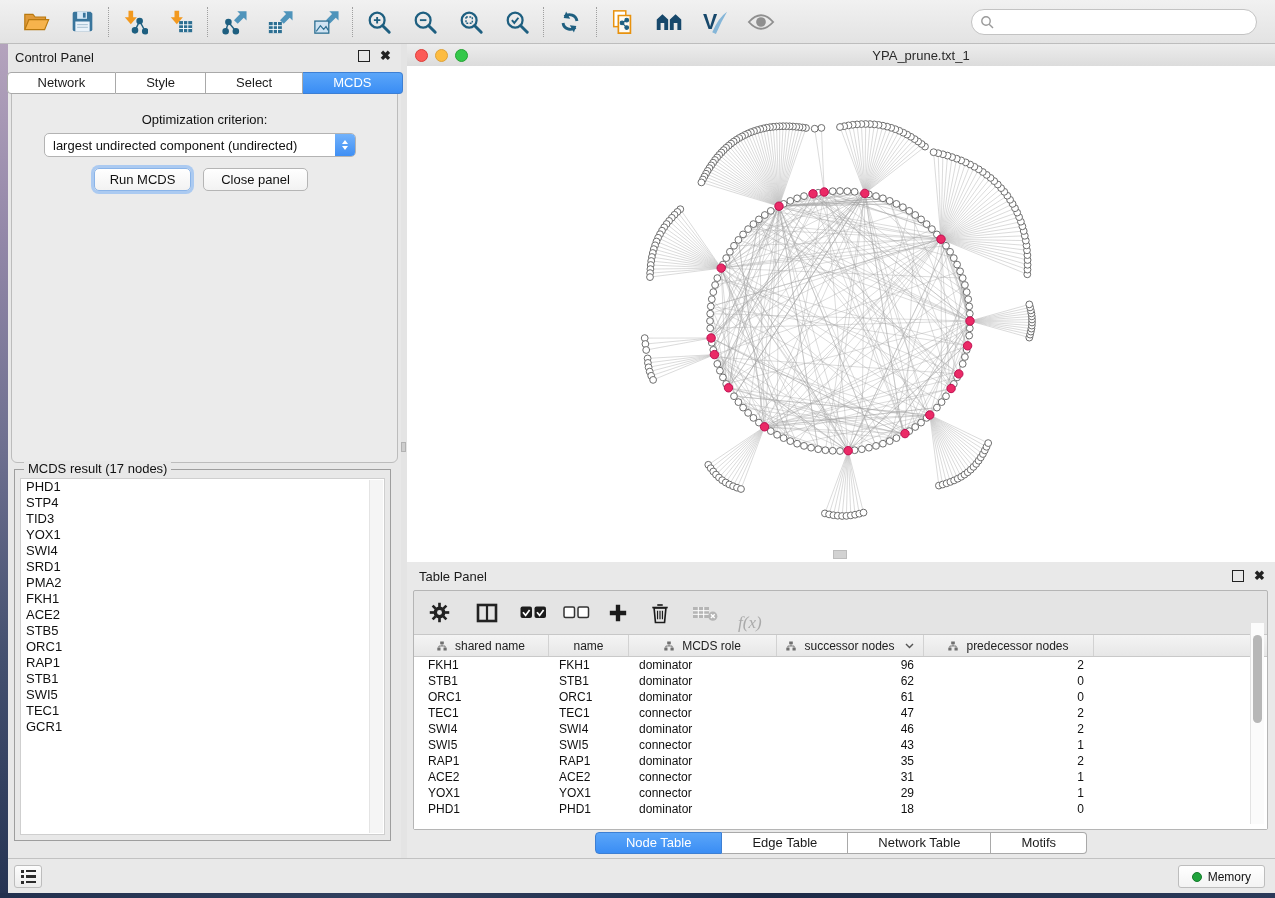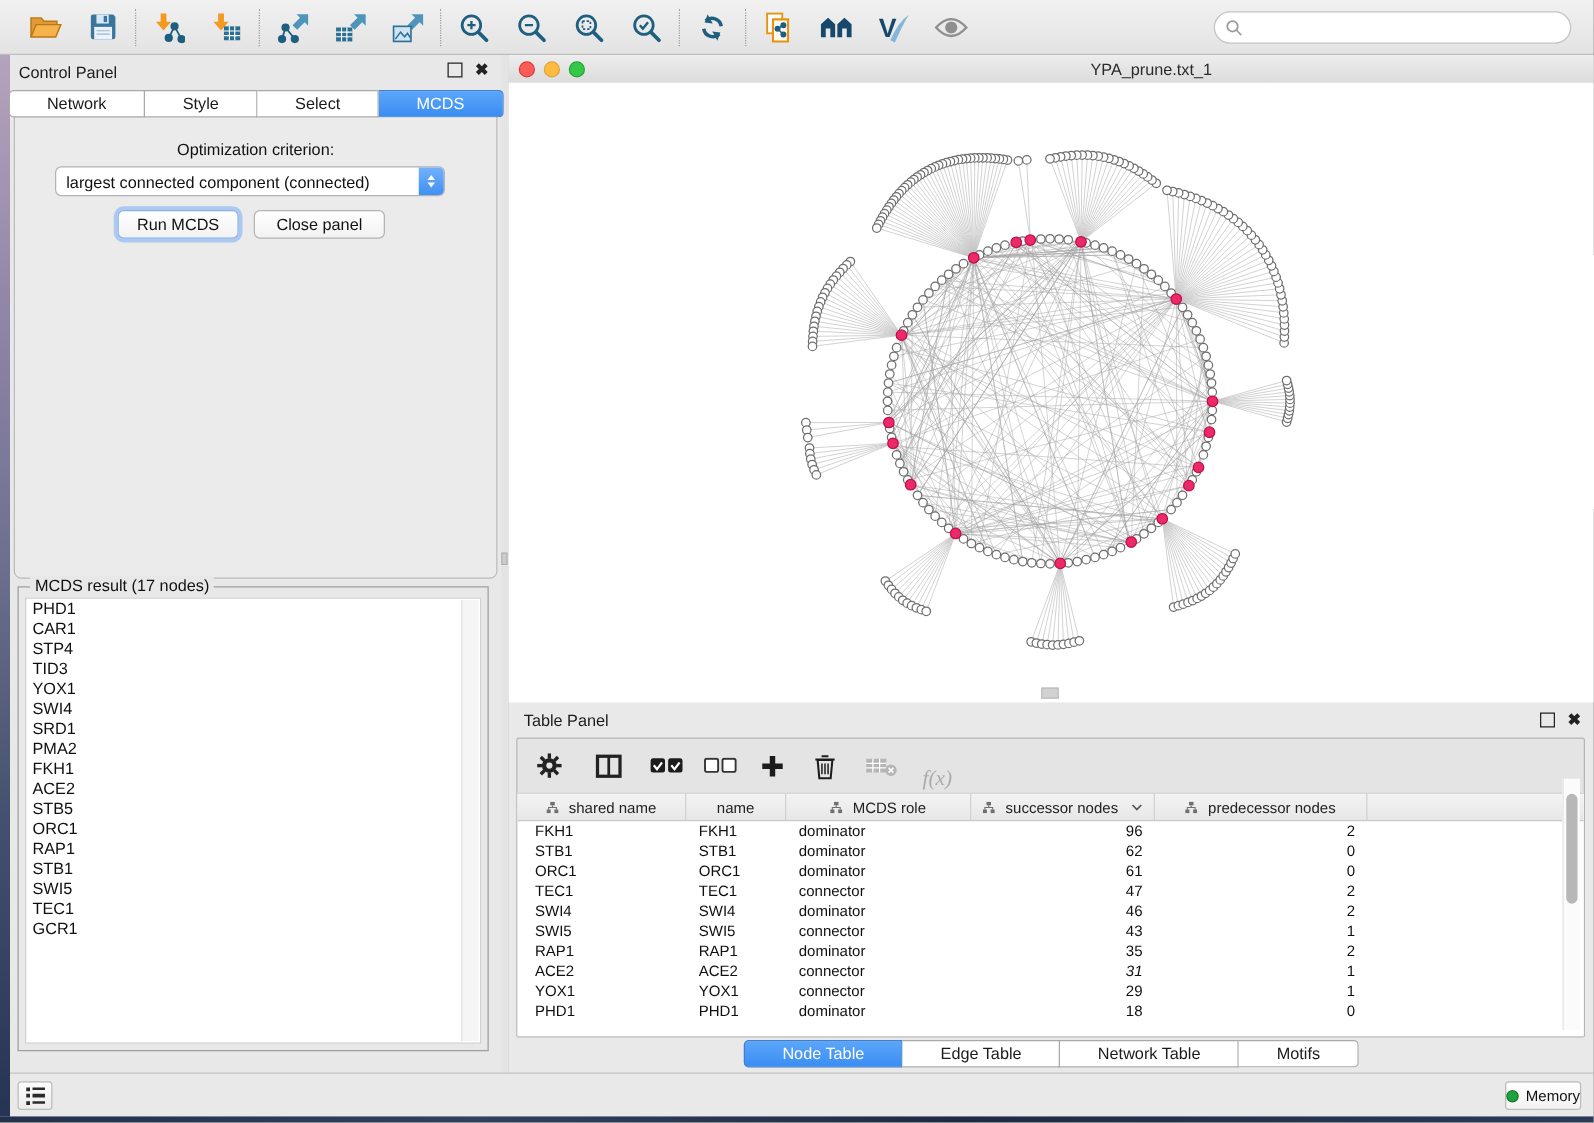--- a/index.html
+++ b/index.html
@@ -91,21 +91,21 @@
   .tbl-thumb{position:absolute;left:1.5px;top:12px;width:9px;height:88px;background:#b7b7b7;border-radius:5px;}
   .tp-tabs{top:270px;}
   
   .status-bar{position:absolute;left:8px;top:858px;width:1267px;height:35px;background:#e9e9e9;border-top:1px solid #c2c2c2;box-sizing:border-box;}
   .list-btn{position:absolute;left:6px;top:6px;width:28px;height:23px;background:linear-gradient(#fdfdfd,#ececec);
     border:1px solid #bdbdbd;border-radius:3px;display:flex;align-items:center;justify-content:center;box-sizing:border-box;}
   .list-glyph{display:flex;flex-direction:column;gap:2.5px;}
   .list-row{display:flex;align-items:center;gap:2px;}
   .list-dot{width:3px;height:3px;background:#2b2b2b;}
   .list-bar{width:10px;height:2.6px;background:#2b2b2b;}
-  .memory-btn{position:absolute;right:10px;top:6px;height:23px;padding:0 0;background:linear-gradient(#ffffff,#f3f3f3);
+  .memory-btn{position:absolute;right:10px;top:6px;height:23px;padding:0 13px;background:linear-gradient(#ffffff,#f3f3f3);
     border:1px solid #bdbdbd;border-radius:3px;display:flex;align-items:center;gap:6px;box-sizing:border-box;}
   .mem-dot{width:10px;height:10px;border-radius:50%;background:#1fa33c;border:1px solid #157a2c;box-sizing:border-box;}
   .mem-text{font-size:12px;color:#111;}
 </style>
 </head>
 <body>
 
 <div class="screen">
   <div class="wp-left"></div>
   <div class="wp-bottom"></div>
@@ -275,34 +275,33 @@
     </div>
     <div class="cp-tabbox"></div>
     <div class="seg-tabs cp-tabs" id="cp-tabs">
         <div class="seg-tab">Network</div>
         <div class="seg-tab">Style</div>
         <div class="seg-tab">Select</div>
         <div class="seg-tab active">MCDS</div>
       </div>
     <div class="opt-label">Optimization criterion:</div>
     <div class="combo">
-      <span class="combo-text">largest connected component (connected)</span>
+      <span class="combo-text">largest undirected component (undirected)</span>
       <span class="combo-step">
           <span class="chev-up"></span>
           <span class="chev-dn"></span>
         </span>
     </div>
     <div class="cp-btn run-btn">Run MCDS</div>
     <div class="cp-btn closep-btn">Close panel</div>
     <div class="mcds-group">
       <span class="mcds-legend">MCDS result (17 nodes)</span>
       <div class="mcds-list" id="mcds-list">
         <div class="mcds-scroll"></div>
       <div class="mcds-item">PHD1</div>
-          <div class="mcds-item">CAR1</div>
           <div class="mcds-item">STP4</div>
           <div class="mcds-item">TID3</div>
           <div class="mcds-item">YOX1</div>
           <div class="mcds-item">SWI4</div>
           <div class="mcds-item">SRD1</div>
           <div class="mcds-item">PMA2</div>
           <div class="mcds-item">FKH1</div>
           <div class="mcds-item">ACE2</div>
           <div class="mcds-item">STB5</div>
           <div class="mcds-item">ORC1</div>
@@ -1241,21 +1240,21 @@
               <div class="td l0" style="width: 135px;">RAP1</div>
               <div class="td l" style="width: 80px;">RAP1</div>
               <div class="td l" style="width: 148px;">dominator</div>
               <div class="td r" style="width: 147px;">35</div>
               <div class="td r" style="width: 170px;">2</div>
             </div>
             <div class="tr">
               <div class="td l0" style="width: 135px;">ACE2</div>
               <div class="td l" style="width: 80px;">ACE2</div>
               <div class="td l" style="width: 148px;">connector</div>
-              <div class="td r" style="width: 147px; font-style: italic;">31</div>
+              <div class="td r" style="width: 147px;">31</div>
               <div class="td r" style="width: 170px;">1</div>
             </div>
             <div class="tr">
               <div class="td l0" style="width: 135px;">YOX1</div>
               <div class="td l" style="width: 80px;">YOX1</div>
               <div class="td l" style="width: 148px;">connector</div>
               <div class="td r" style="width: 147px;">29</div>
               <div class="td r" style="width: 170px;">1</div>
             </div>
             <div class="tr">

